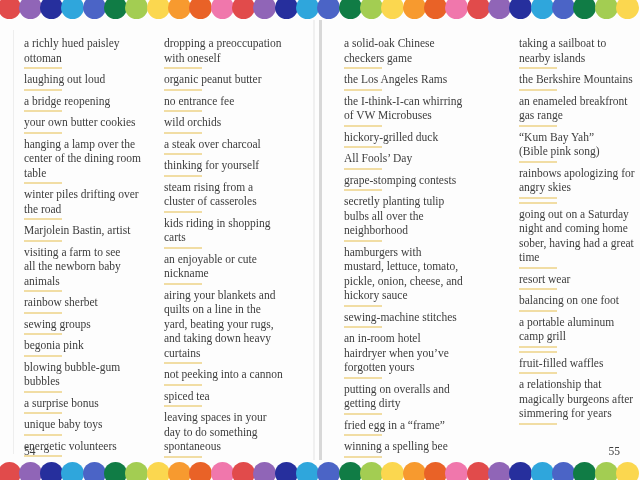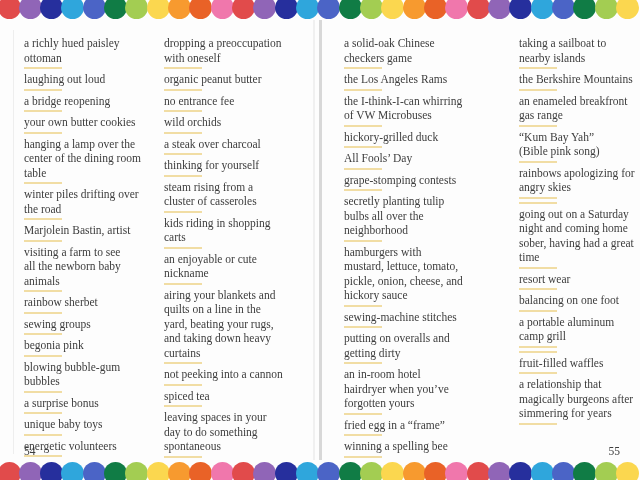--- a/index.html
+++ b/index.html
@@ -305,28 +305,28 @@
 mustard, lettuce, tomato,
 pickle, onion, cheese, and
 hickory sauce</div>
         <div class="rule" style="background: rgb(241, 221, 164);"></div>
       </div>
       <div class="item">
         <div class="item-text">sewing-machine stitches</div>
         <div class="rule" style="background: rgb(241, 221, 164);"></div>
       </div>
       <div class="item">
-        <div class="item-text">putting on overalls and
-getting dirty</div>
-        <div class="rule" style="background: rgb(241, 221, 164);"></div>
-      </div>
-      <div class="item">
         <div class="item-text">an in-room hotel
 hairdryer when you’ve
 forgotten yours</div>
+        <div class="rule" style="background: rgb(241, 221, 164);"></div>
+      </div>
+      <div class="item">
+        <div class="item-text">putting on overalls and
+getting dirty</div>
         <div class="rule" style="background: rgb(241, 221, 164);"></div>
       </div>
       <div class="item">
         <div class="item-text">fried egg in a “frame”</div>
         <div class="rule" style="background: rgb(241, 221, 164);"></div>
       </div>
       <div class="item">
         <div class="item-text">winning a spelling bee</div>
         <div class="rule" style="background: rgb(241, 221, 164);"></div>
       </div>

